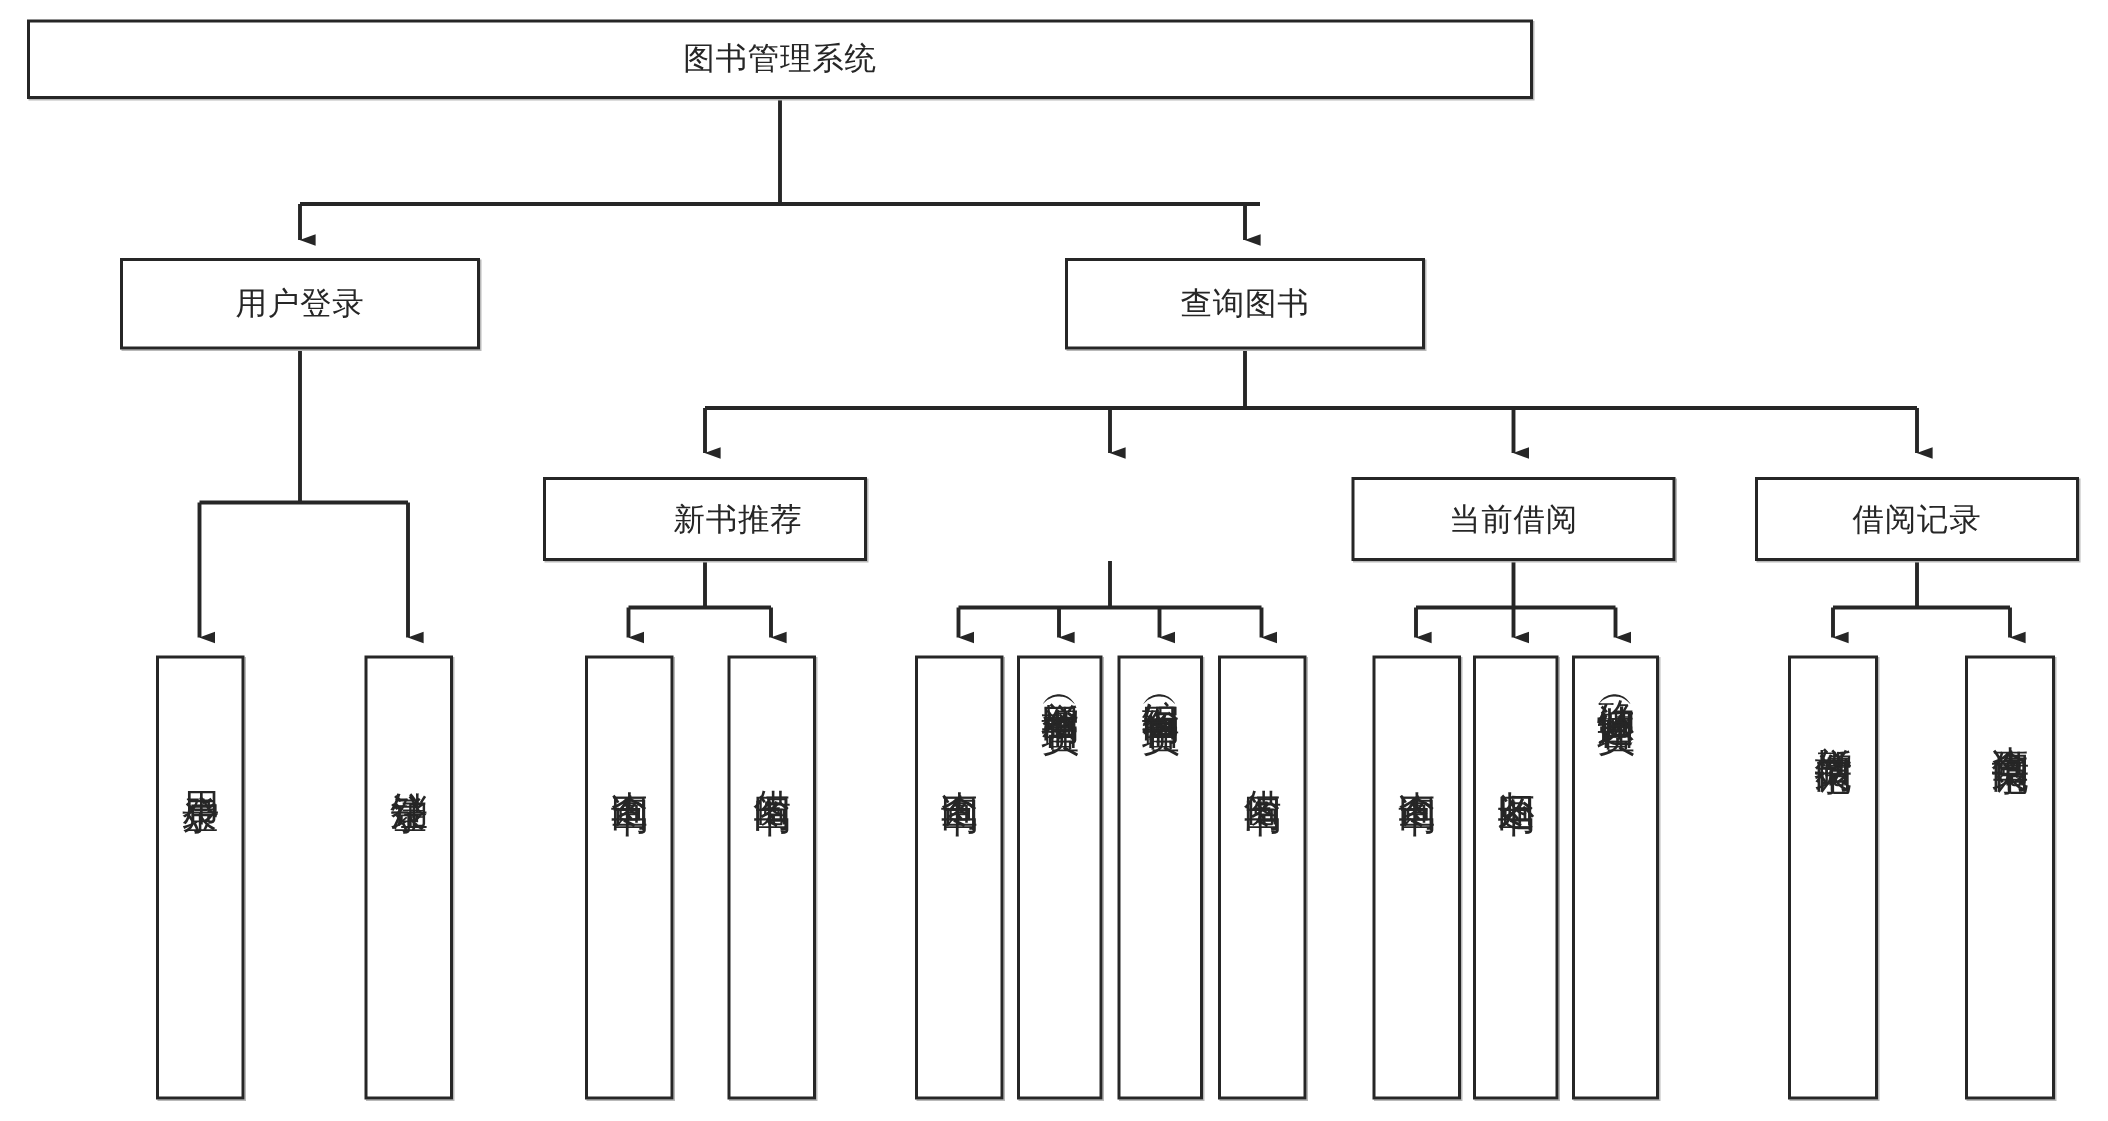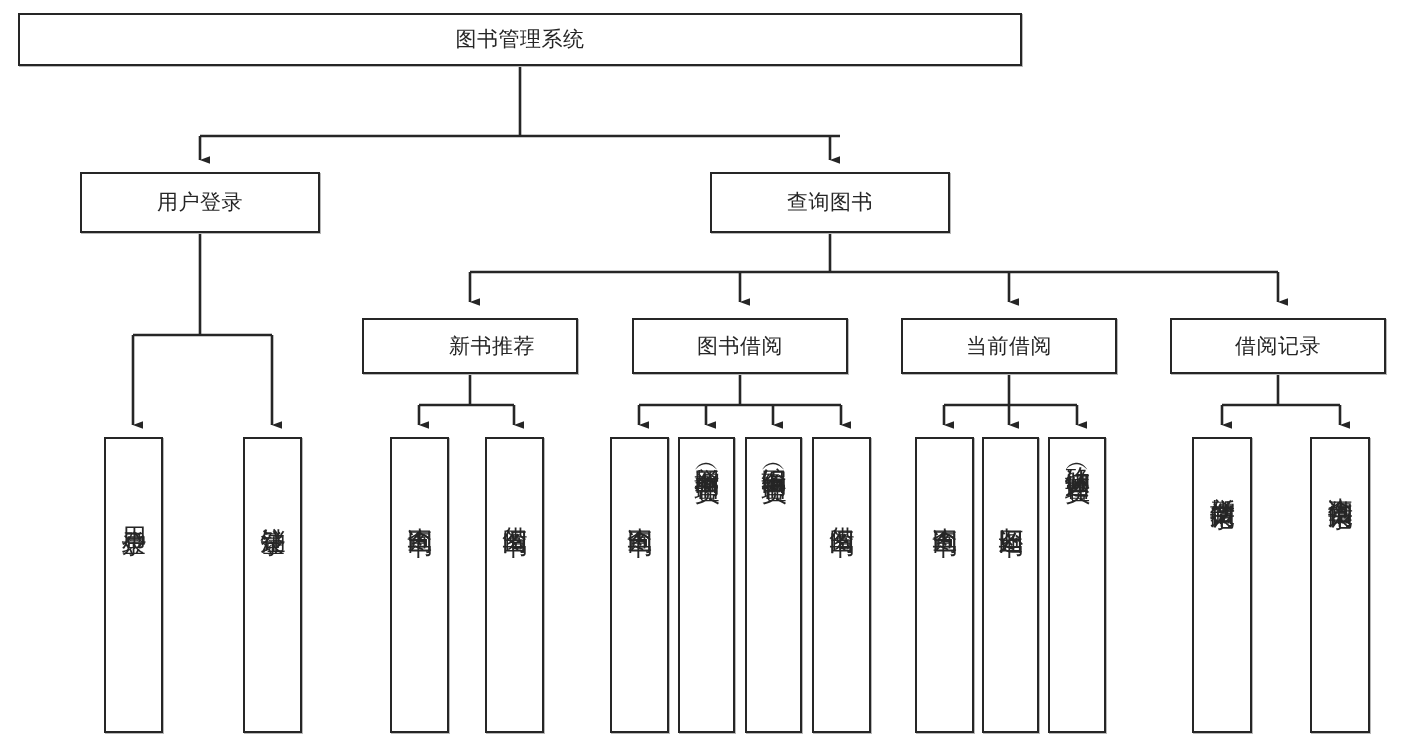--- a/index.html
+++ b/index.html
@@ -132,23 +132,20 @@
   <div class="node h" style="left:80px; top:172px; width:240px; height:61px;">
     <span class="lbl">用户登录</span>
   </div>
   <div class="node h" style="left:710px; top:172px; width:240px; height:61px;">
     <span class="lbl">查询图书</span>
   </div>
 
   <div class="node h" style="left:362px; top:318px; width:216px; height:56px;padding-left:44px;">
     <span class="lbl">新书推荐</span>
   </div>
-  <div class="node h" style="left:632px; top:318px; width:216px; height:56px;">
-    <span class="lbl">图书借阅</span>
-  </div>
   <div class="node h" style="left:901px; top:318px; width:216px; height:56px;">
     <span class="lbl">当前借阅</span>
   </div>
   <div class="node h" style="left:1170px; top:318px; width:216px; height:56px;">
     <span class="lbl">借阅记录</span>
   </div>
 
   <div class="node v" style="left:104px; top:437px; width:59px; height:296px; padding-top:68px;">
     <span class="lbl">用户登录</span>
   </div>

